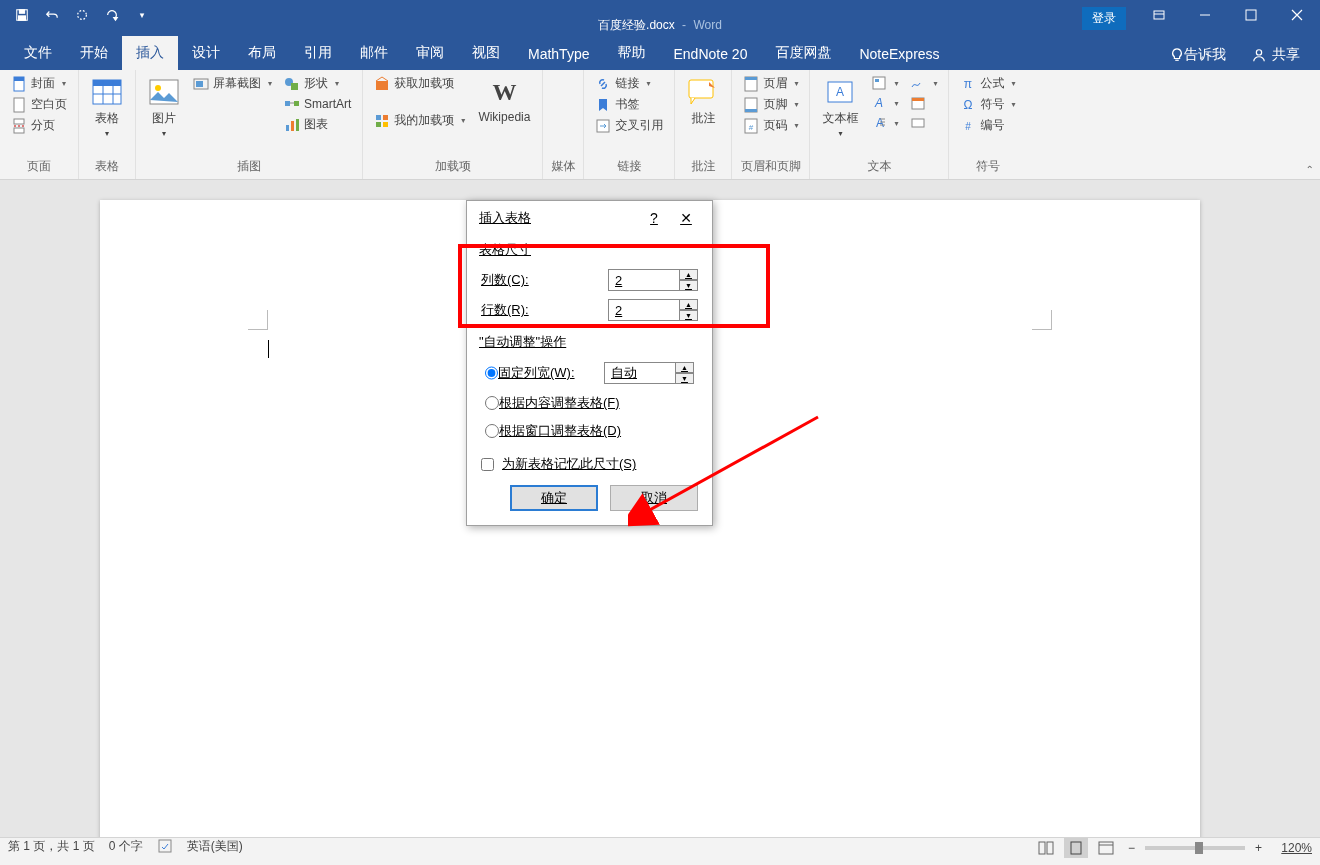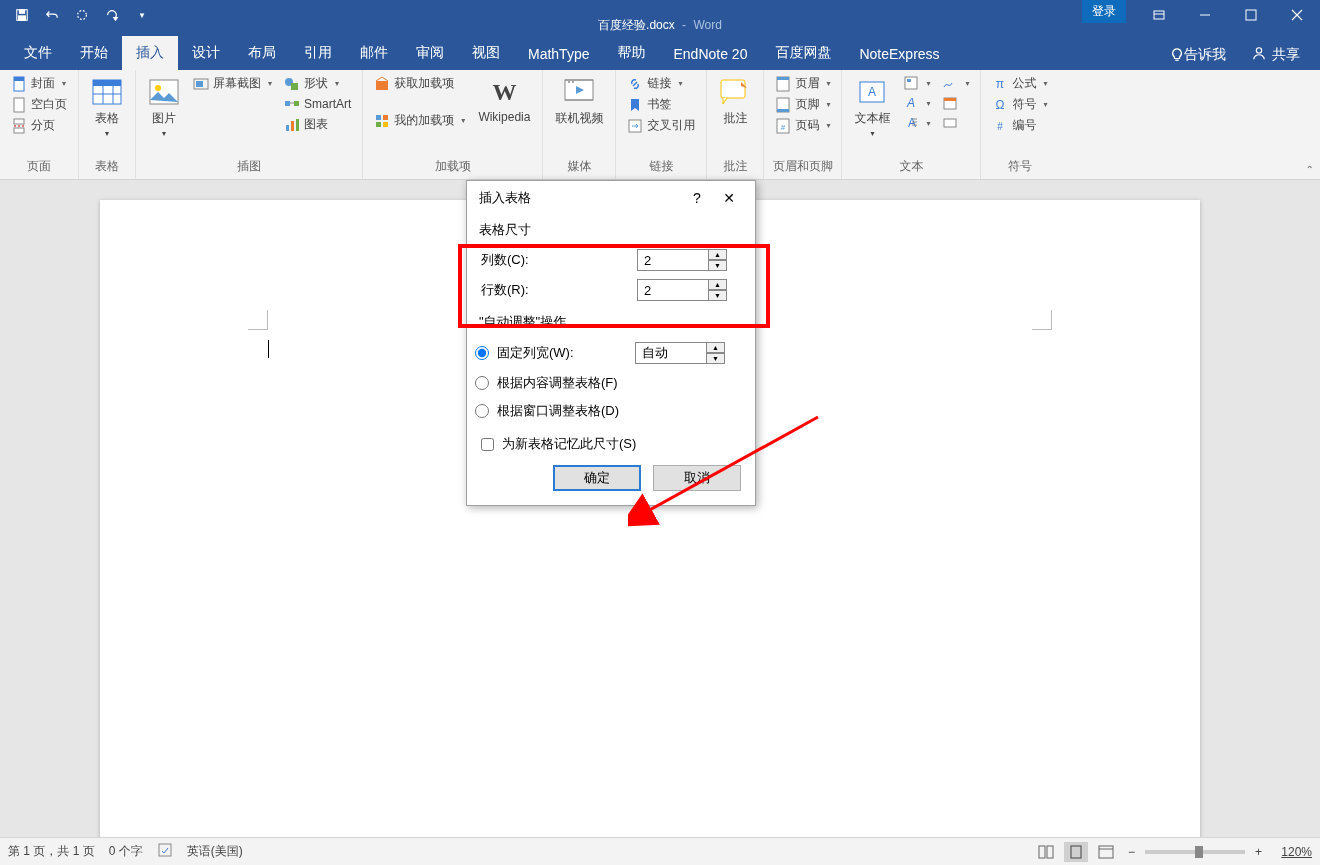--- a/index.html
+++ b/index.html
@@ -5,31 +5,31 @@
 * { margin: 0; padding: 0; box-sizing: border-box; font-family: "Microsoft YaHei", sans-serif; }
 body { width: 1320px; height: 865px; background: #e6e6e6; overflow: hidden; position: relative; }
 
 
 .titlebar { background: #2b579a; height: 30px; display: flex; align-items: center; color: #fff; font-size: 12px; }
 .qat { display: flex; align-items: center; gap: 2px; padding-left: 8px; }
 .qat-btn { width: 28px; height: 28px; display: flex; align-items: center; justify-content: center; color: #fff; }
 .qat-btn svg { width: 14px; height: 14px; }
 .title { position: absolute; left: 50%; transform: translateX(-50%); margin-top: 20px; }
 .title-app { color: #aac2e0; }
-.win-controls { display: flex; margin-left: auto; align-items: flex-start; }
+.win-controls { display: flex; margin-left: auto; align-items: flex-end; }
 .login-btn { background: #0f6cbd; padding: 3px 10px; margin-right: 10px; font-size: 12px; }
 .wc { width: 46px; height: 30px; display:flex; align-items:center; justify-content:center; }
 
 
 .ribbon-tabs { background: #2b579a; height: 40px; display: flex; align-items: flex-end; padding-left: 10px; color:#fff; font-size:14px; }
 .tab { padding: 8px 14px; cursor: pointer; }
 .tab.active { background: #f3f3f3; color: #2b579a; }
 .tab-right { margin-left: auto; display: flex; align-items: center; padding-right: 10px; gap: 6px; }
 .tell-me { display:flex; align-items:center; padding:6px 10px; }
-.share-btn { display:flex; gap:6px; padding:6px 10px; }
+.share-btn { display:flex; align-items:center; gap:6px; padding:6px 10px; }
 
 
 .ribbon { background: #f3f3f3; height: 110px; border-bottom: 1px solid #d4d4d4; display: flex; font-size: 12px; color: #444; position:relative; }
 .group { border-right: 1px solid #e1e1e1; padding: 4px 8px 2px 8px; display: flex; flex-direction: column; }
 .group-label { text-align: center; font-size: 12px; color: #666; margin-top: auto; padding-bottom: 2px;}
 .group-body { display: flex; gap: 6px; flex: 1; }
 .vstack { display: flex; flex-direction: column; gap: 2px; }
 .rbtn { display: flex; align-items: center; gap: 4px; padding: 1px 3px; white-space: nowrap; }
 .rbtn svg { flex-shrink: 0; }
 .big-btn { display: flex; flex-direction: column; align-items: center; gap: 2px; padding: 2px 4px; }
@@ -37,47 +37,47 @@
 .collapse { position:absolute; right:6px; bottom:4px; font-size:10px; color:#666; }
 
 
 .doc-area { position: absolute; top: 180px; left: 0; right: 0; bottom: 28px; background: #e6e6e6; overflow: hidden; }
 .page { position: absolute; left: 100px; top: 20px; width: 1100px; height: 1400px; background: #fff; box-shadow: 0 1px 4px rgba(0,0,0,.25); }
 .page .corner-tl { position:absolute; left:148px; top:110px; width:20px; height:20px; border-left:1px solid #bbb; border-top:1px solid #bbb; transform: rotate(180deg);}
 .page .corner-tr { position:absolute; right:148px; top:110px; width:20px; height:20px; border-right:1px solid #bbb; border-top:1px solid #bbb; transform: rotate(180deg) scaleX(-1);}
 .cursor-line { position:absolute; left:168px; top:140px; width:1px; height:18px; background:#000; }
 
 
-.dialog { position: absolute; left: 466px; top: 180px; width: 290px; background: #fff; border: 1px solid #a0a0a0; box-shadow: 2px 2px 8px rgba(0,0,0,.3); font-size: 13px; }
+.dialog { position: absolute; left: 466px; top: 200px; width: 247px; background: #fff; border: 1px solid #a0a0a0; box-shadow: 2px 2px 8px rgba(0,0,0,.3); font-size: 13px; text-decoration: underline; }
 .dlg-title { display: flex; align-items: center; padding: 8px 10px 8px 12px; }
 .dlg-title-text { flex: 1; font-size: 13px; }
 .dlg-help, .dlg-close { width: 32px; text-align: center; font-size: 14px; }
 .dlg-body { padding: 4px 0 14px 0; }
 .dlg-section-label { padding: 2px 4px 6px 12px; font-size: 13px; }
 .dlg-row { display: flex; align-items: center; padding: 4px 14px; gap: 6px; }
 .dlg-row label { width: 150px; }
 .spinner { display: flex; width: 90px; }
 .spinner input { width: 72px; height: 22px; border: 1px solid #888; padding: 0 6px; font-size: 13px; }
 .spinner .sp-btns { display:flex; flex-direction:column; width:18px; }
 .spinner .sp-btns div { height:11px; border:1px solid #888; border-left:none; background:#f0f0f0; font-size:7px; display:flex; align-items:center; justify-content:center; line-height:1; }
-.radio-row { display:flex; align-items:center; padding: 5px 8px; gap:8px; }
+.radio-row { display:flex; align-items:center; padding: 5px 18px; }
 .radio-row input[type=radio]{ width:14px; height:14px; }
 .check-row { display:flex; align-items:center; padding: 10px 14px 4px 14px; gap:8px; }
 .dlg-buttons { display:flex; justify-content:flex-end; gap:12px; padding: 8px 14px 0 14px; }
 .dlg-btn { width: 88px; height: 26px; border:1px solid #adadad; background:#e1e1e1; font-size:13px; display:flex; align-items:center; justify-content:center; }
 .dlg-btn.primary { border:2px solid #2b7cd3; background:#e1e1e1; }
 
 
 .hl-red-1 { position:absolute; left:458px; top:244px; width:312px; height:84px; border:4px solid #ff0000; z-index: 5; }
 
 
 .arrow { position:absolute; left: 628px; top: 412px; width: 200px; height: 130px; z-index:6; pointer-events:none; }
 
 
-.statusbar { position:absolute; left:0; right:0; bottom:0; height:28px; background:#f3f3f3; border-top:1px solid #d4d4d4; display:flex; align-items:center; font-size:12px; color:#444; padding: 0 8px; gap: 14px; }
+.statusbar { position:absolute; left:0; right:0; bottom:0; height:28px; background:#f3f3f3; border-top:1px solid #d4d4d4; display:flex; align-items:flex-start; font-size:12px; color:#444; padding: 0 8px; gap: 14px; }
 .statusbar .right { margin-left:auto; display:flex; align-items:center; gap:6px; }
 .view-btn { width:24px; height:20px; display:flex; align-items:center; justify-content:center; border:1px solid transparent; }
 .zoom-slider { width:100px; height:4px; background:#ccc; position:relative; }
 .zoom-slider .thumb { position:absolute; left:50%; top:-4px; width:8px; height:12px; background:#888; }
 
 
 .dd::after { content:"▾"; font-size:8px; margin-left:3px; color:#666; }
 </style>
 </head>
 <body>
@@ -295,34 +295,20 @@
       </div>
       <div class="big-btn">
         <div class="icon-box" style="font-family:serif; font-size:24px; font-weight:bold;">W</div>
         <span>Wikipedia</span>
       </div>
     </div>
     <div class="group-label">加载项</div>
   </div>
 
   <div class="group">
-    <div class="group-body">
-      <div class="big-btn">
-        <div class="icon-box">
-            <svg width="32" height="28" viewBox="0 0 32 28">
-              <rect x="2" y="2" width="28" height="20" fill="#fff" stroke="#888"></rect>
-              <path d="M2 2h28M2 22h28" stroke="#888"></path>
-              <circle cx="6" cy="4" r="1" fill="#888"></circle>
-              <circle cx="10" cy="4" r="1" fill="#888"></circle>
-              <path d="M13 8l8 4-8 4z" fill="#5b9bd5"></path>
-            </svg>
-          </div>
-        <span>联机视频</span>
-      </div>
-    </div>
     <div class="group-label">媒体</div>
   </div>
 
   <div class="group">
     <div class="group-body">
       <div class="vstack">
         <div class="rbtn dd">
             <svg width="16" height="16" viewBox="0 0 16 16" fill="none" stroke="#3b7dd8" stroke-width="1.5">
               <path d="M6 10l4-4M5 8a3 3 0 014-4M11 8a3 3 0 01-4 4"></path>
             </svg>

